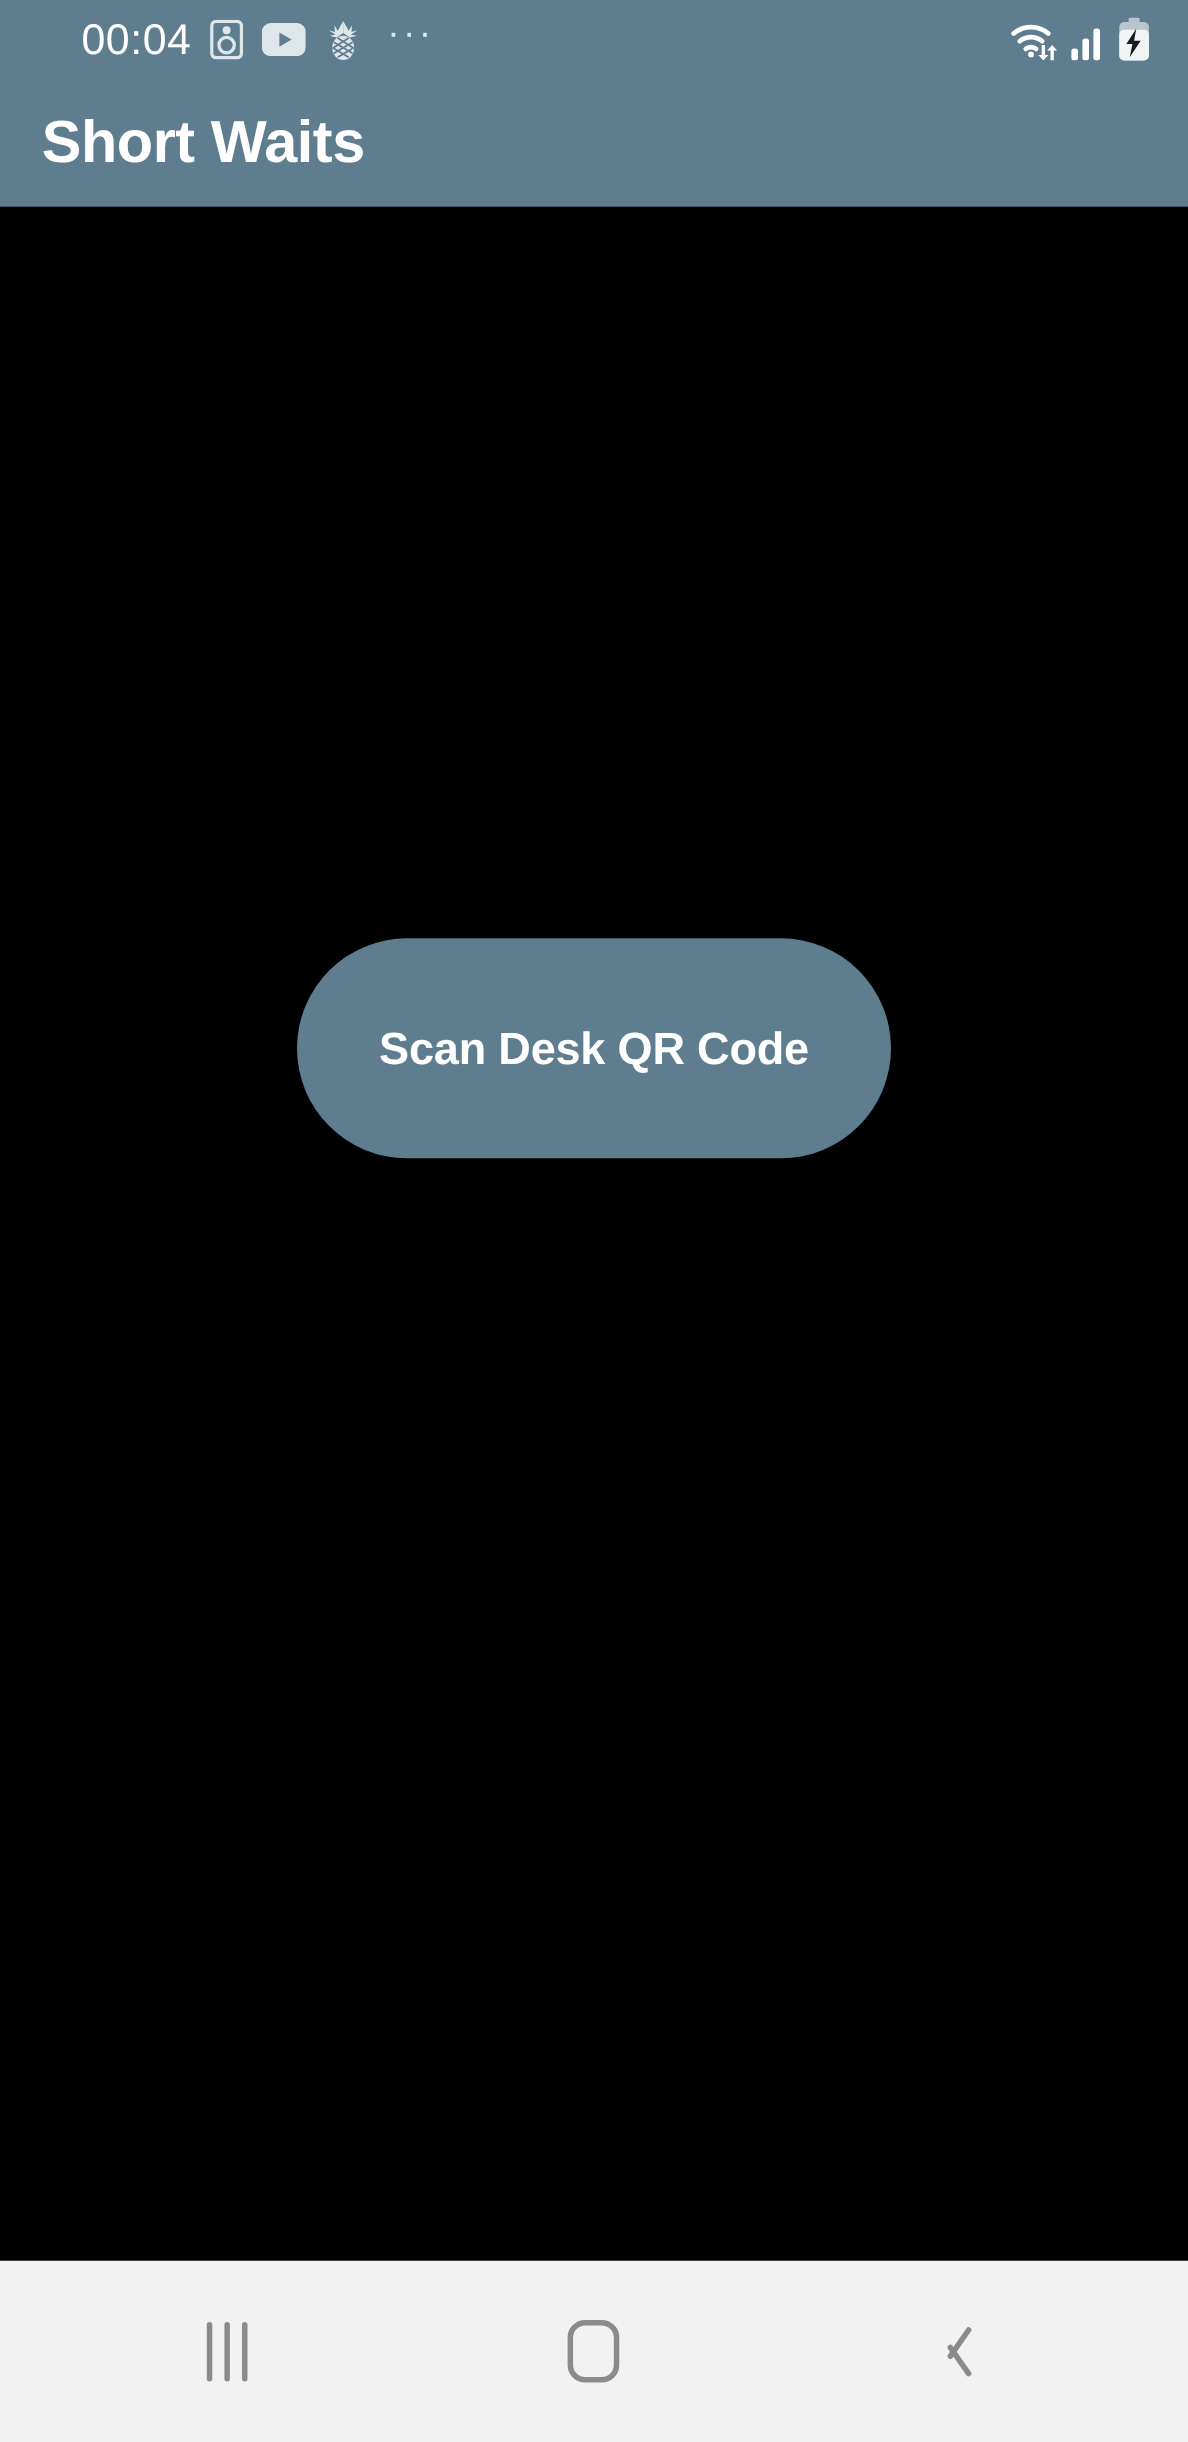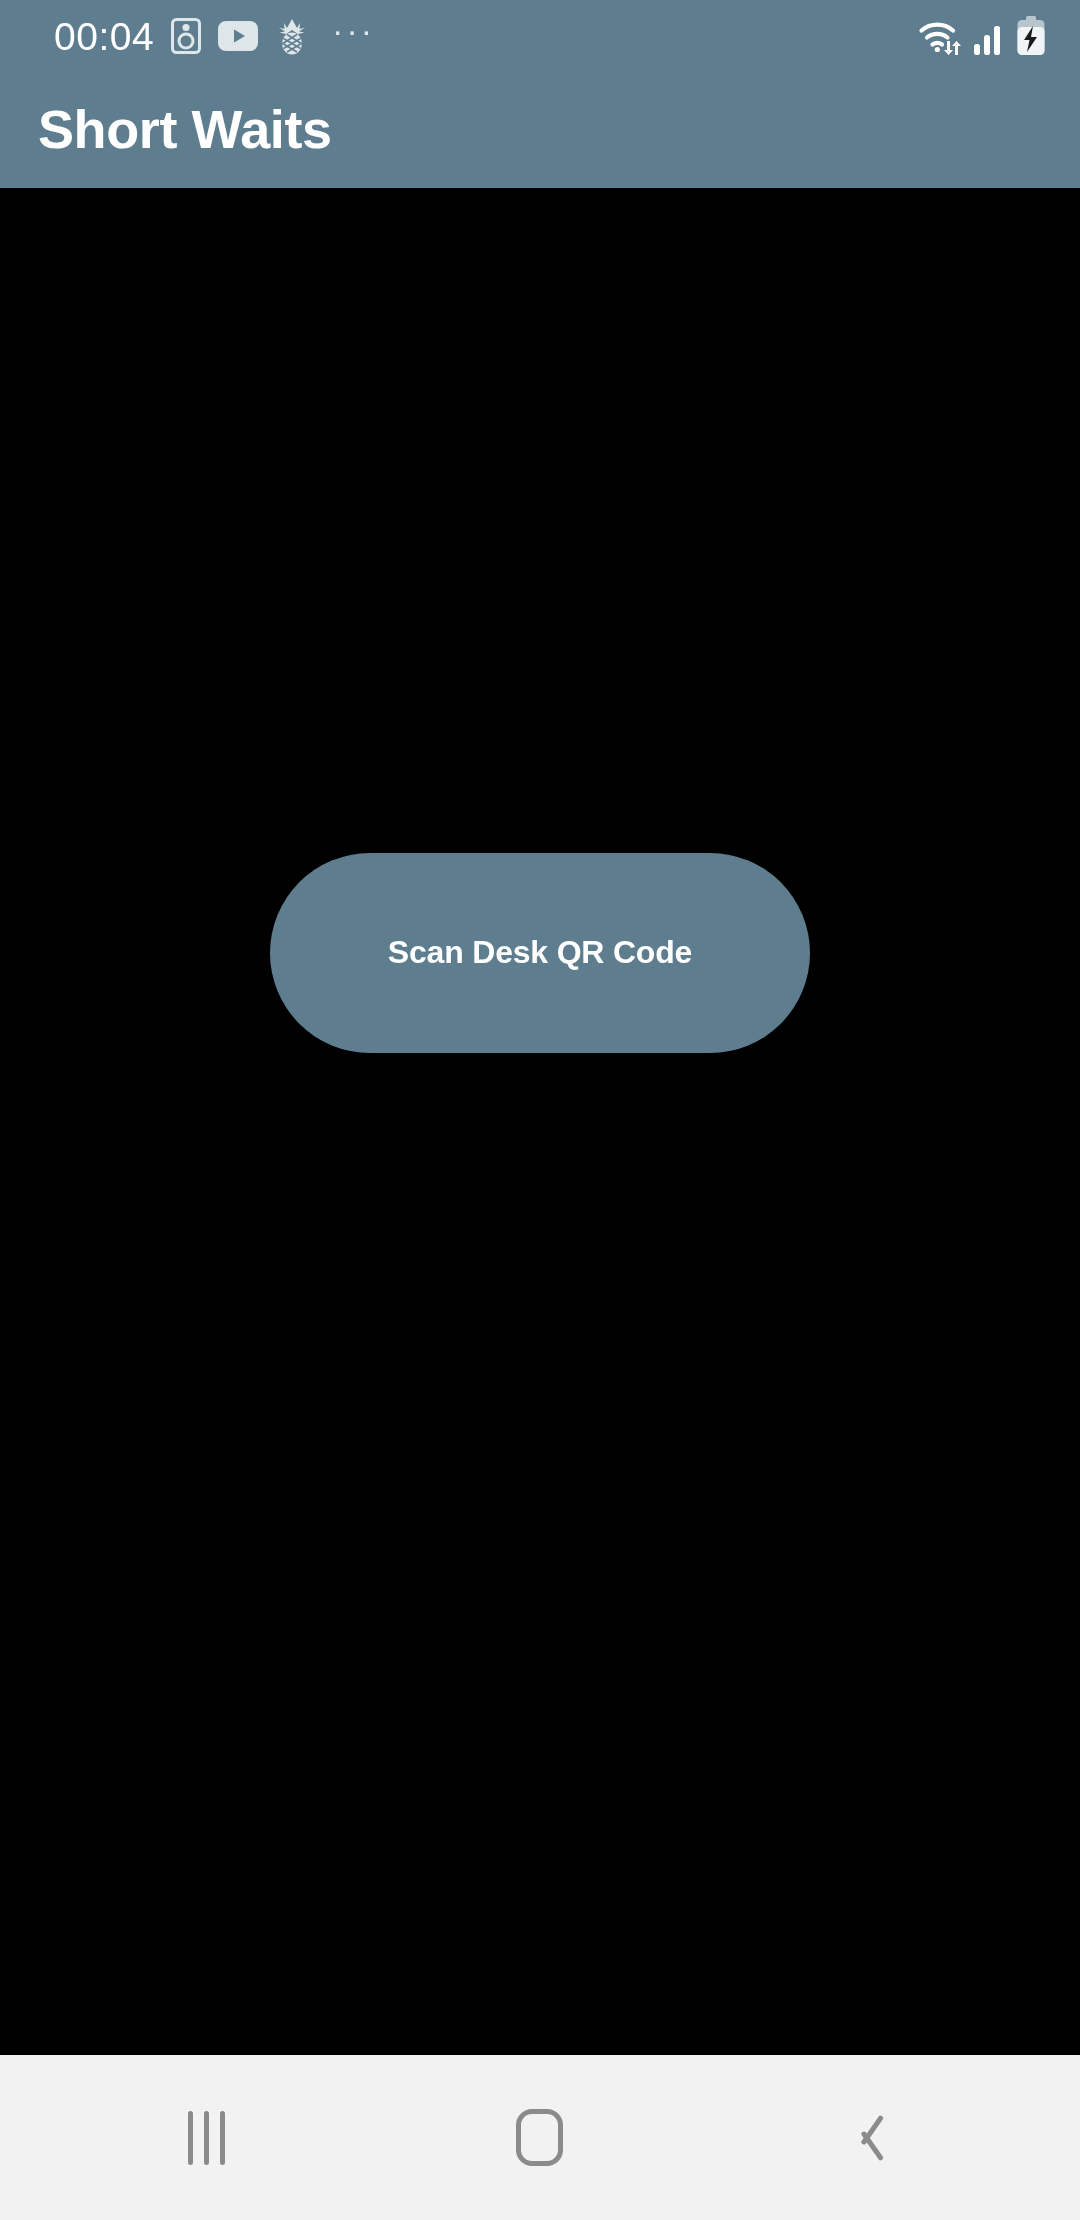--- a/index.html
+++ b/index.html
@@ -20,20 +20,21 @@
     display: flex;
     flex-direction: column;
   }
 
   
   .appbar {
     background: #5e7d8f;
     height: 188px;
     flex: 0 0 188px;
     position: relative;
+    padding-left: 20px;
   }
 
   
   .statusbar {
     height: 72px;
     padding: 0 34px 0 54px;
     display: flex;
     align-items: center;
     justify-content: space-between;
   }
@@ -107,21 +108,21 @@
   }
 
   .pill-button {
     width: 540px;
     min-height: 200px;
     background: #5e7d8f;
     border: none;
     border-radius: 100px;
     color: #ffffff;
     font-family: "Liberation Sans", sans-serif;
-    font-size: 32px;
+    font-size: 41px;
     font-weight: bold;
     line-height: 1.18;
     letter-spacing: -0.2px;
     display: flex;
     align-items: center;
     justify-content: center;
     text-align: center;
     padding: 18px 56px;
     cursor: pointer;
   }

